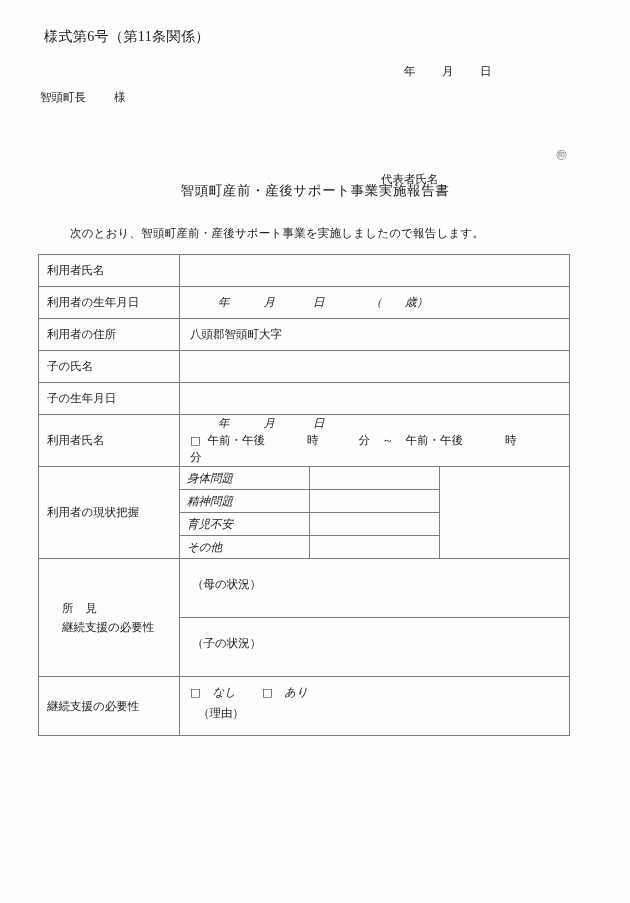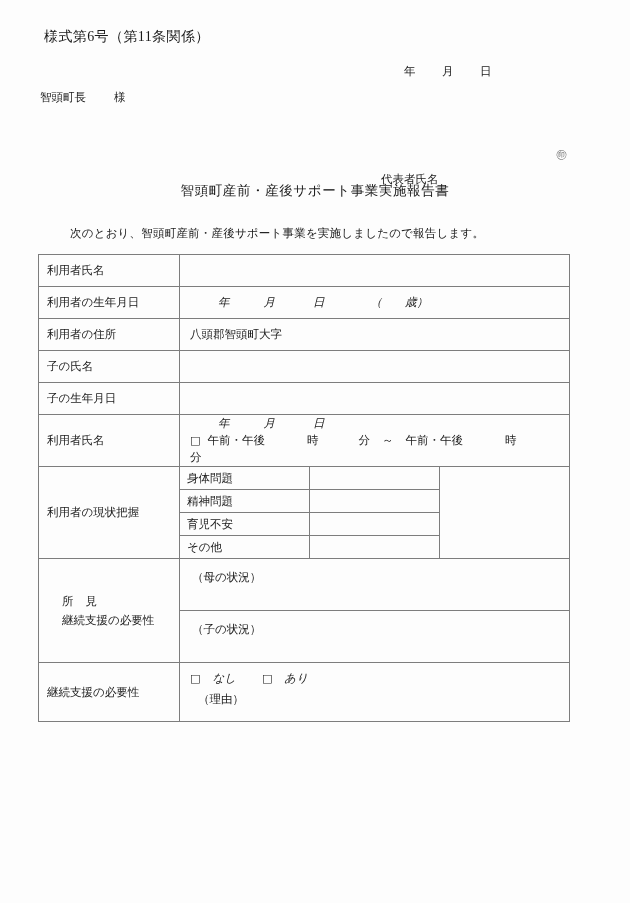--- a/index.html
+++ b/index.html
@@ -133,35 +133,36 @@
     font-family: "DejaVu Sans", sans-serif;
     font-size: 11px;
   }
 
   
   td.sub-name {
     width: 95px;
     height: 22px;
     padding-left: 7px;
     line-height: 15px;
+    font-style: italic;
   }
   td.sub-check {
     width: 28px;
     height: 22px;
     padding: 0;
   }
   td.sub-blank {
     padding: 0;
   }
 
   
   td.finding {
     height: 41px;
     vertical-align: top;
-    padding-top: 10px;
+    padding-top: 17px;
     padding-left: 12px;
   }
   td.label-two {
     line-height: 19px;
     padding-left: 23px;
   }
   .label-two .l-gap { display: inline-block; width: 12px; }
 
   
   td.need-cell {

